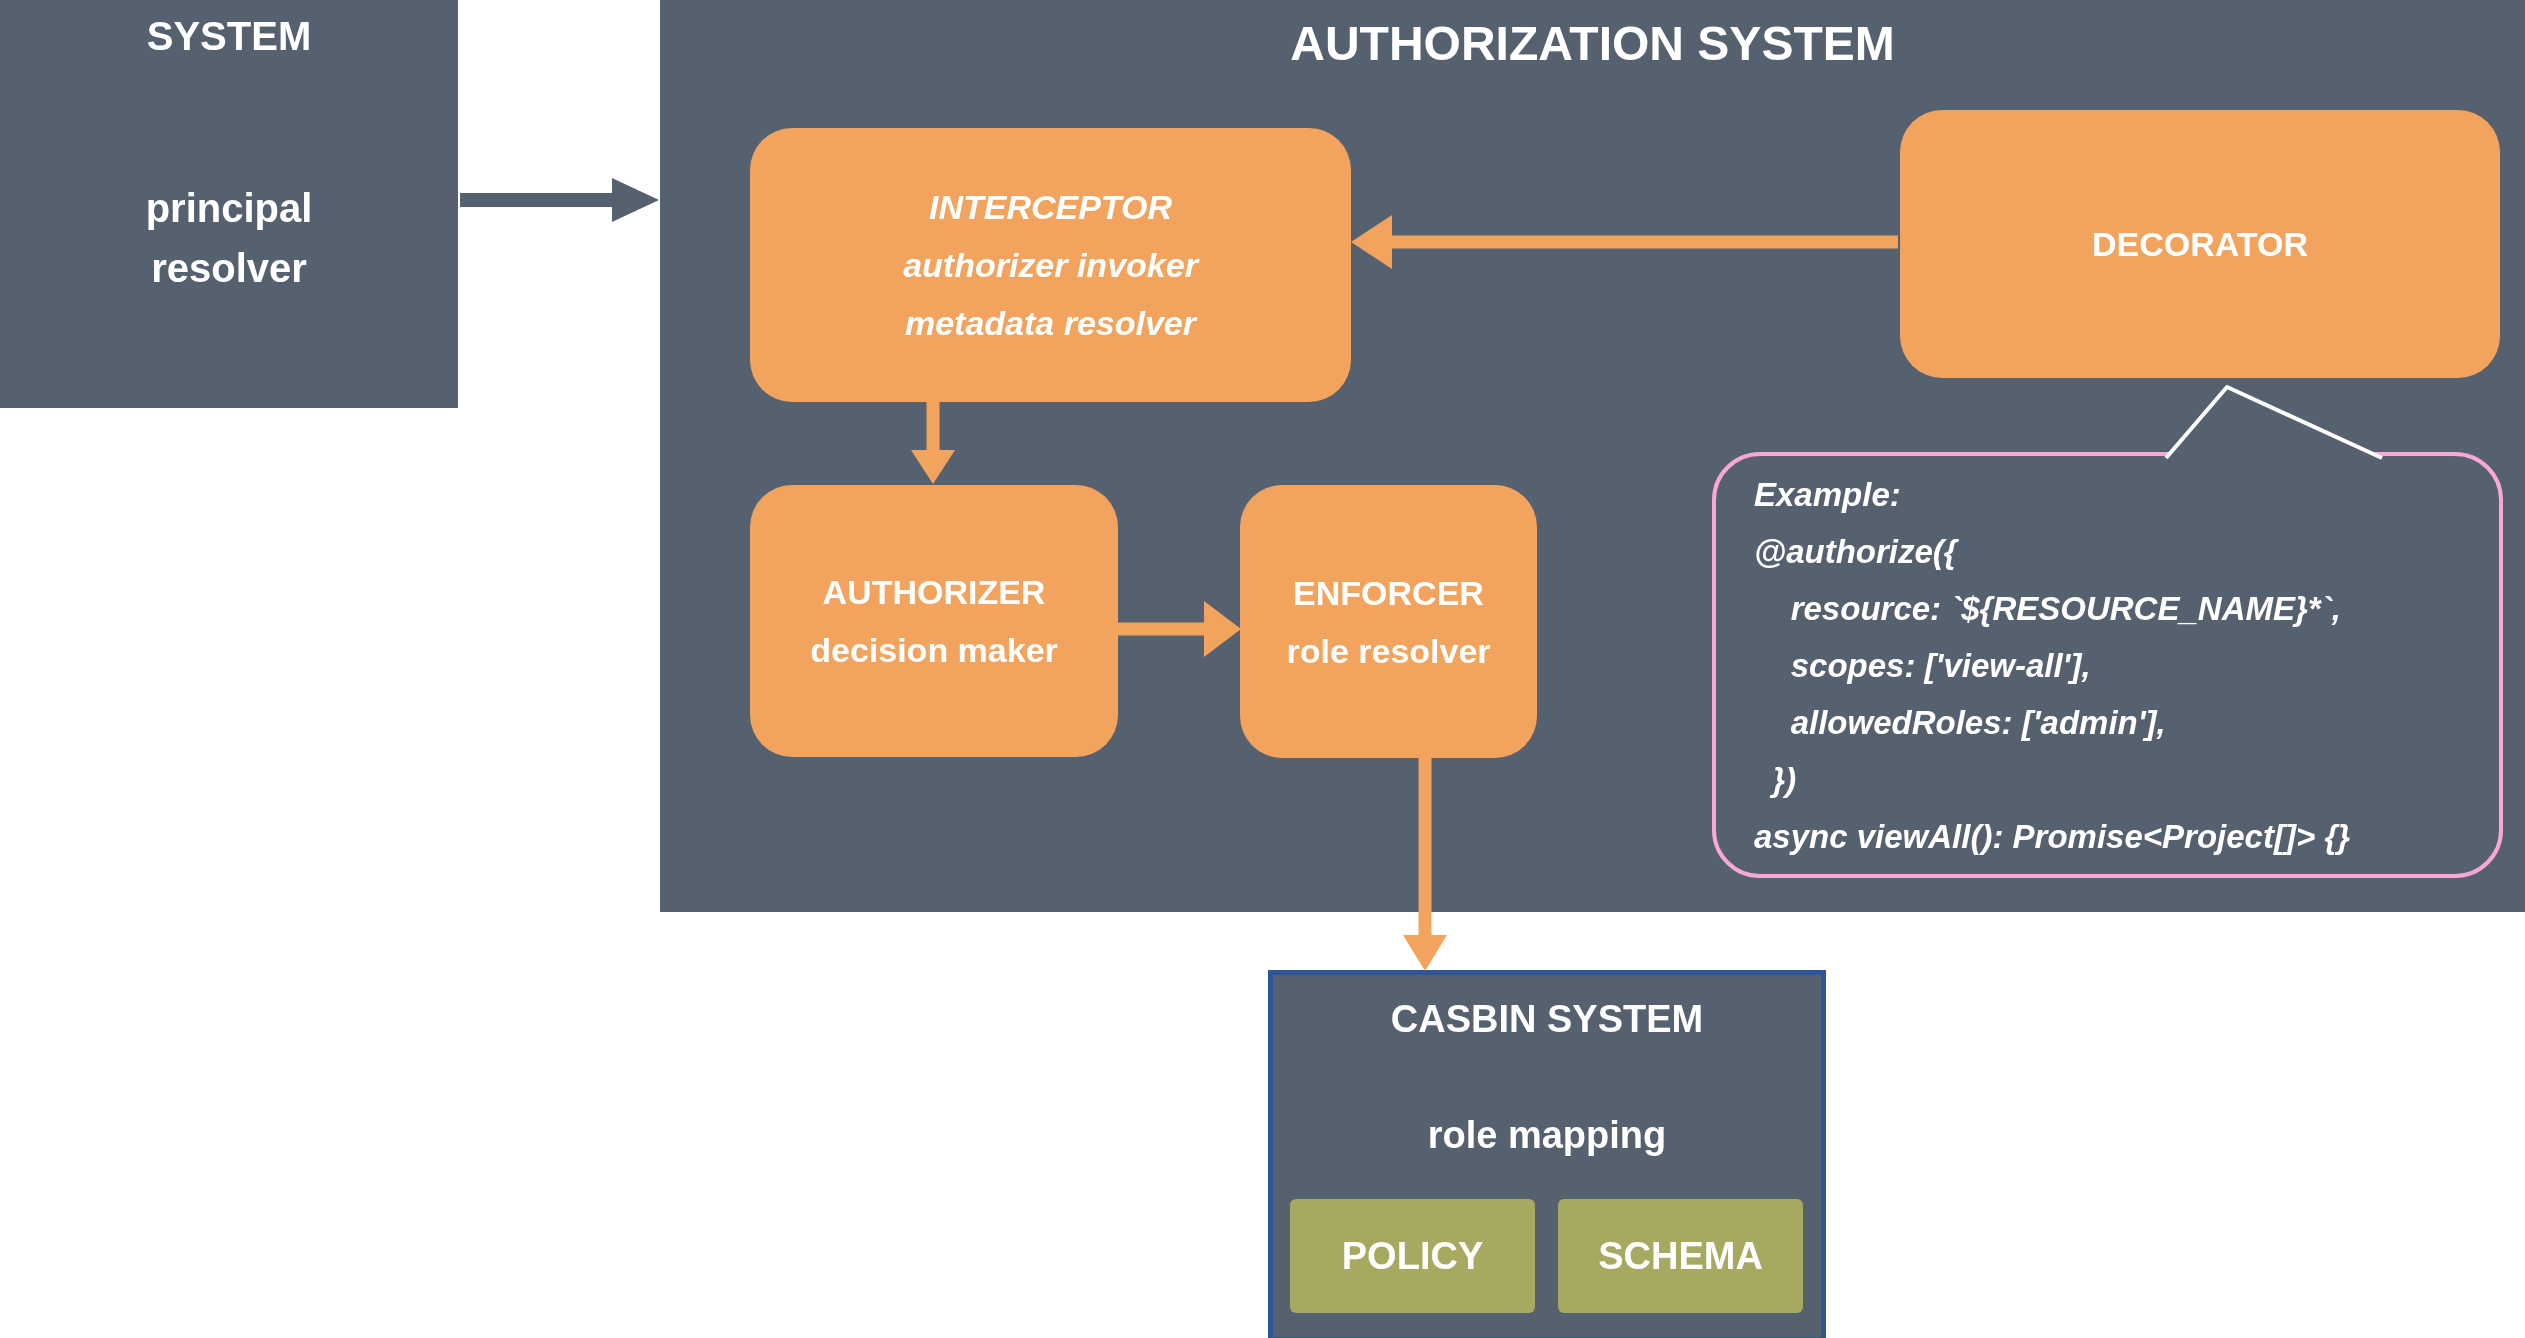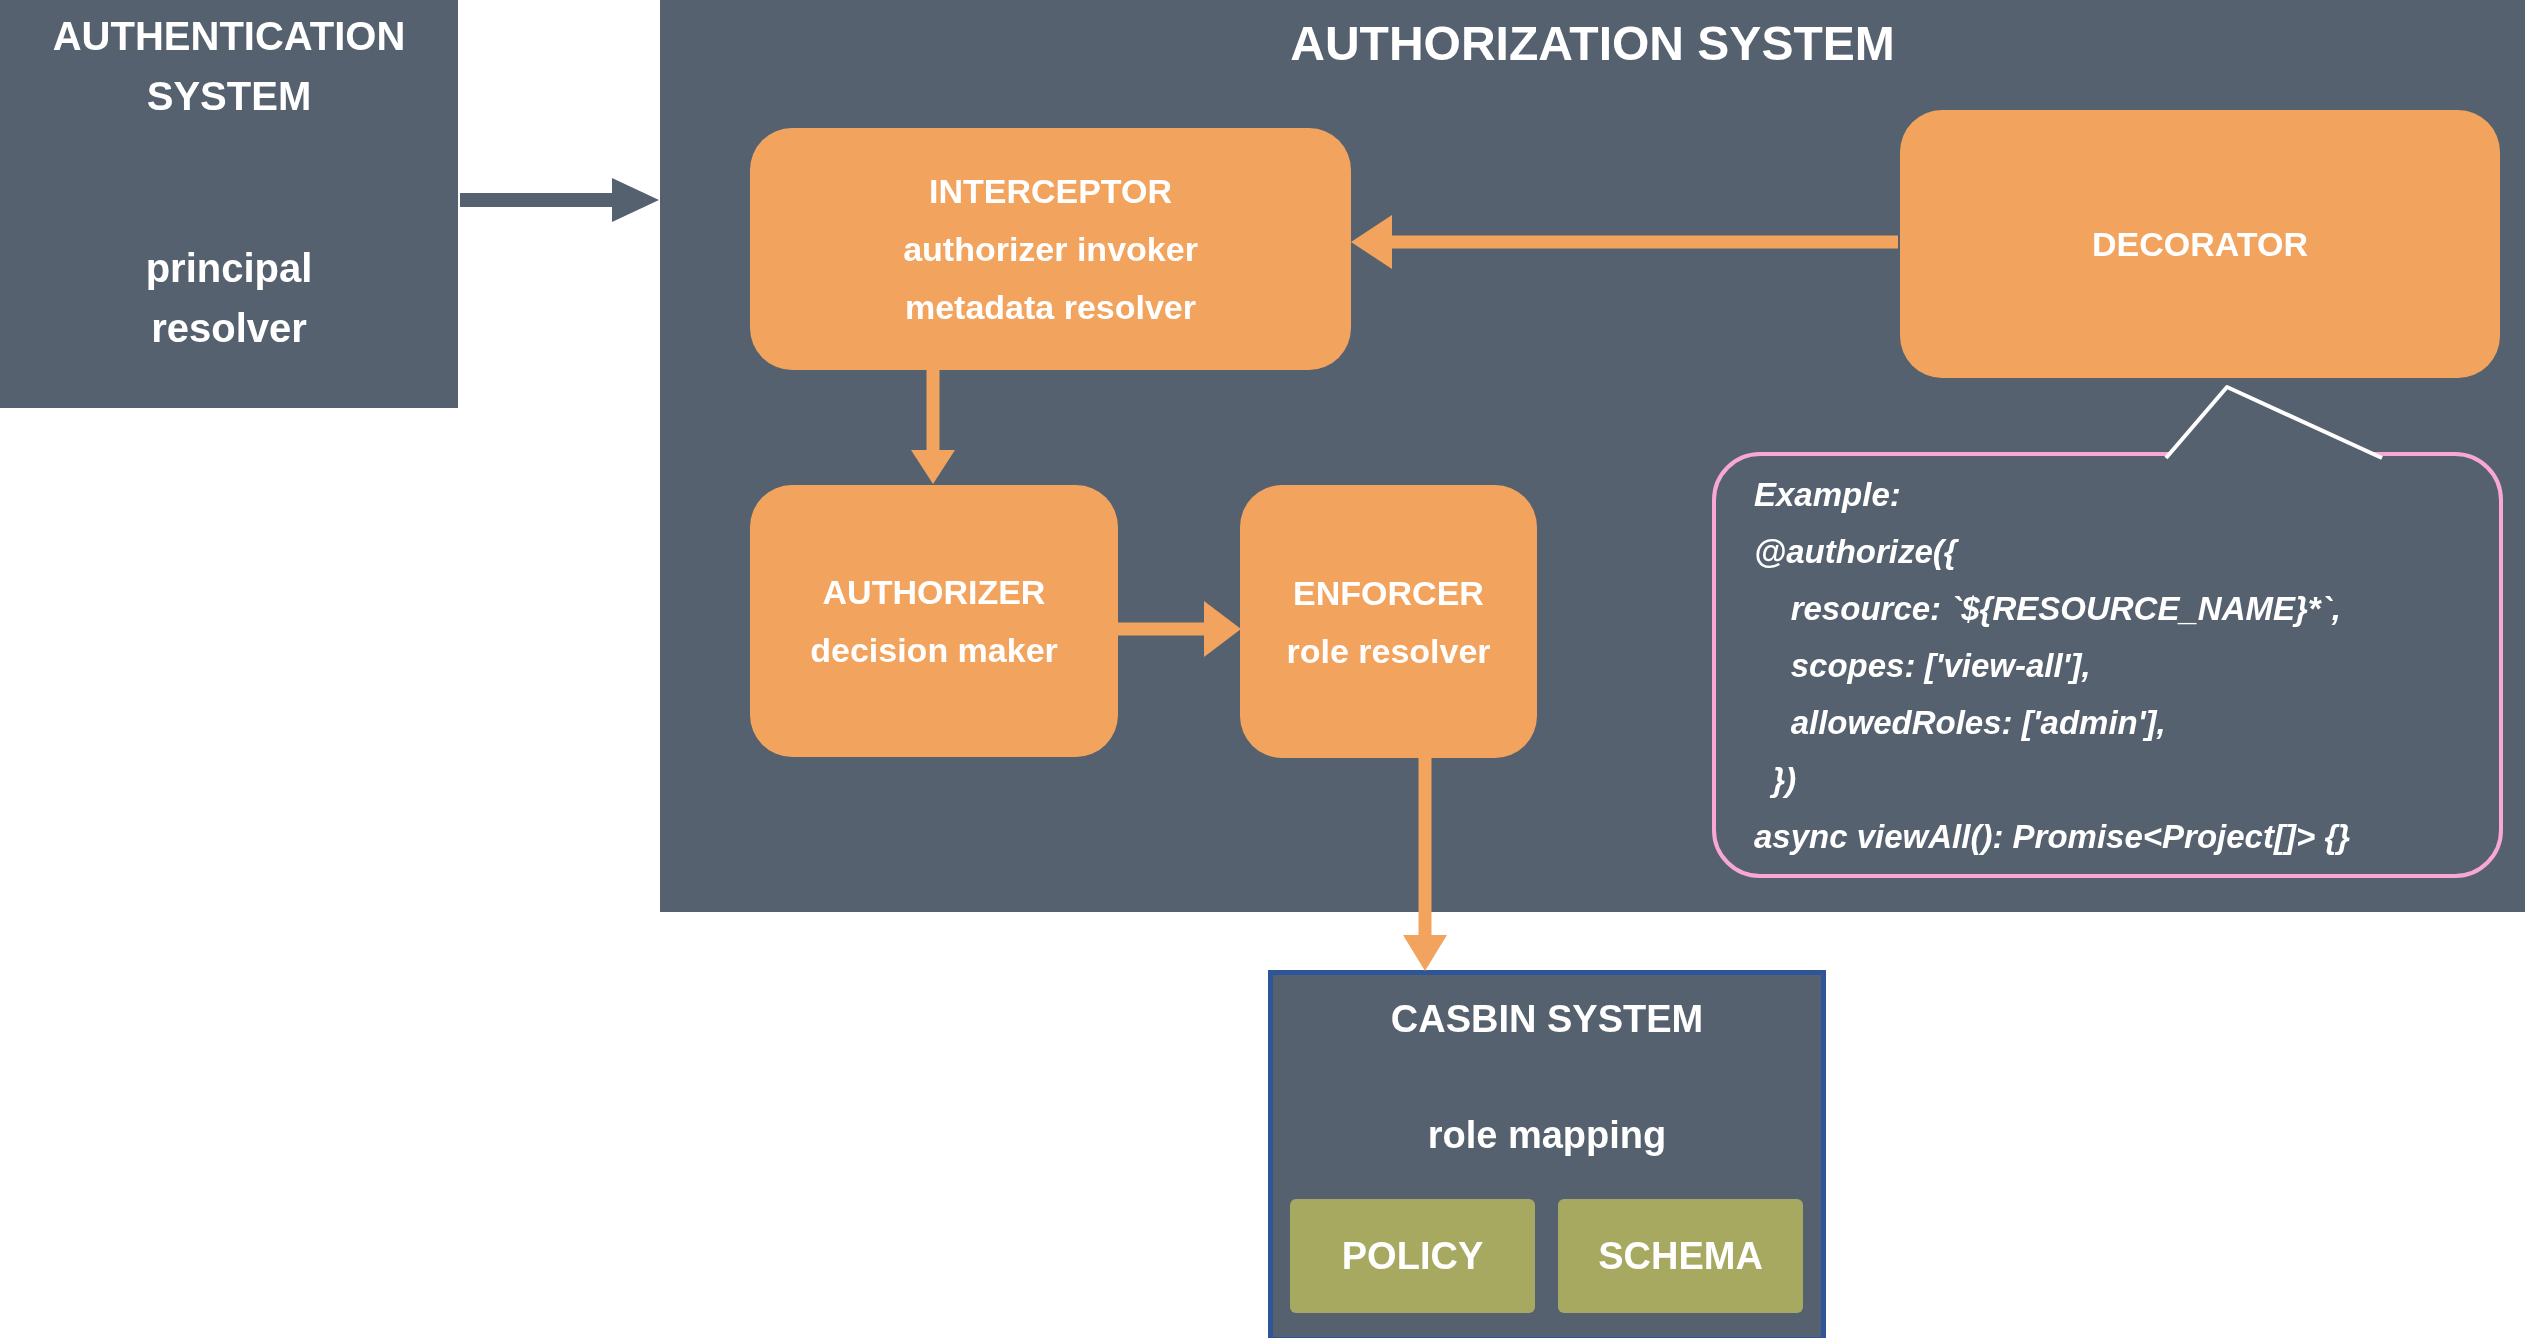--- a/index.html
+++ b/index.html
@@ -16,21 +16,21 @@
     text-align:center;
   }
   .label-line{font-size:34px;font-weight:bold;line-height:58px;white-space:nowrap;}
   .sys-title{font-size:48px;font-weight:bold;line-height:60px;text-align:center;white-space:nowrap;}
   .auth-box{left:0;top:0;width:458px;height:408px;display:flex;flex-direction:column;align-items:center;}
   .auth-title{margin-top:6px;}
   .auth-sub{margin-top:112px;}
   .auth-title div,.auth-sub div{font-size:40px;font-weight:bold;line-height:60px;text-align:center;}
   .authz-box{left:660px;top:0;width:1865px;height:912px;}
   .authz-title{left:660px;top:14px;width:1865px;}
-  .interceptor{left:750px;top:128px;width:601px;height:242px;}
+  .interceptor{left:750px;top:128px;width:601px;height:274px;font-style:italic;}
   .decorator{left:1900px;top:110px;width:600px;height:268px;}
   .authorizer{left:750px;top:485px;width:368px;height:272px;}
   .enforcer{left:1240px;top:485px;width:297px;height:273px;}
   .callout{
     left:1712px;top:452px;width:791px;height:426px;
     background:var(--slate);border:4px solid #f9a8d4;border-radius:48px;
     box-sizing:border-box;padding:10px 0 0 38px;
   }
   .code-line{
     font-size:33px;line-height:57px;font-style:italic;font-weight:bold;
@@ -58,21 +58,20 @@
   .pointer-fill{fill:var(--slate);}
   .pointer-stroke{fill:none;stroke:#ffffff;stroke-width:4;stroke-linejoin:round;}
 </style>
 </head>
 <body>
 
 <div class="canvas">
 
   <div class="abs slate-box auth-box">
     <div class="auth-title">
-      <div>AUTHENTICATION</div>
       <div>SYSTEM</div>
     </div>
     <div class="auth-sub">
       <div>principal</div>
       <div>resolver</div>
     </div>
   </div>
 
   <div class="abs slate-box authz-box"></div>
   <div class="abs sys-title authz-title">AUTHORIZATION SYSTEM</div>

